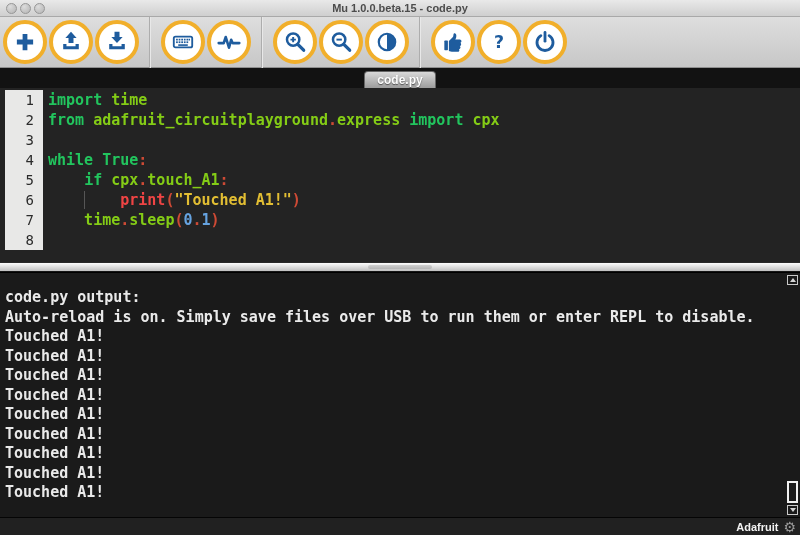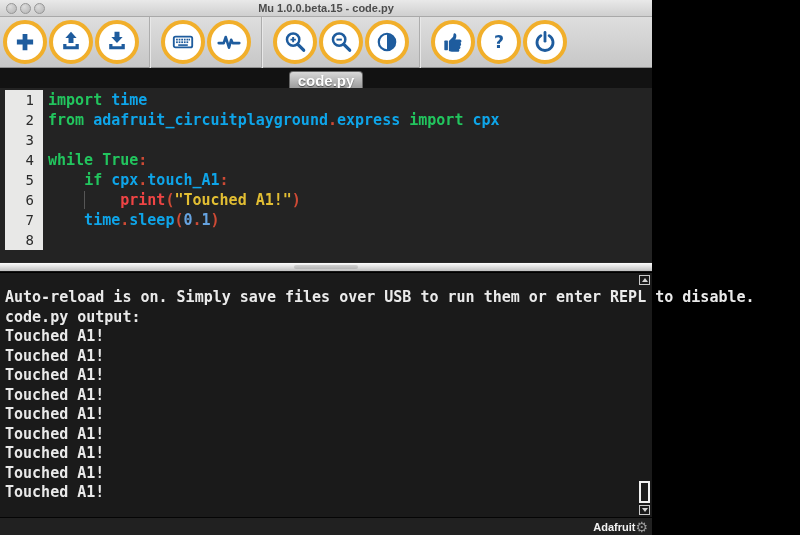--- a/index.html
+++ b/index.html
@@ -1,18 +1,18 @@
 <!DOCTYPE html>
 <html><head>
 <meta charset="utf-8">
 <style>
   * { margin:0; padding:0; box-sizing:border-box; }
   html,body { width:800px; height:535px; overflow:hidden; background:#000;
               font-family:"Liberation Sans", sans-serif; }
-  .window { width:652px; height:535px; display:flex; flex-direction:column; background:#1a1a1a; }
+  .window { width:800px; height:535px; display:flex; flex-direction:column; background:#1a1a1a; }
 
   
   .titlebar { height:17px; flex:0 0 17px; background:linear-gradient(#e9e9e9,#cfcfcf);
               border-bottom:1px solid #a9a9a9; position:relative; display:flex; align-items:center; }
   .traffic { position:absolute; left:6px; top:3px; display:flex; gap:3px; }
   .tl { width:11px; height:11px; border-radius:50%; border:1px solid #979797;
         background:radial-gradient(circle at 35% 30%, #dcdcdc, #b3b3b3); }
   .title { width:100%; text-align:center; font-size:11px; font-weight:bold; color:#4c4c4c; }
 
   
@@ -23,35 +23,35 @@
           margin:0 10px; }
   .tbtn { width:44px; height:44px; border-radius:50%; background:#fff; border:4px solid #F1AF2B;
           display:flex; align-items:center; justify-content:center; cursor:pointer; padding:0; }
   .tbtn svg { display:block; }
 
   
   .tabbar { height:20px; flex:0 0 20px; background:#121212; display:flex; justify-content:center;
             align-items:flex-end; }
   .tab { height:17px; min-width:72px; padding:0 8px; border:1px solid #666; border-bottom:none;
          border-radius:4px 4px 0 0; background:linear-gradient(#d8d8d8,#9c9c9c);
-         font-size:15px; font-weight:bold; color:#fdfdfd; text-shadow:0 1px 1px rgba(0,0,0,.55);
+         font-size:12px; font-weight:bold; color:#fdfdfd; text-shadow:0 1px 1px rgba(0,0,0,.55);
          display:flex; align-items:center; justify-content:center; cursor:pointer; }
 
   
   .editor { height:174px; flex:0 0 174px; background:#232323; display:flex; padding:2px 0 0 5px;
             overflow:hidden; }
   .gutter { width:38px; flex:0 0 38px; }
   .gutter .gcell { height:20px; background:#E8E8E7; color:#2b2b2b; text-align:right;
                    padding-right:9px; font:14px "DejaVu Sans Mono", monospace; line-height:20px; }
   .code { margin-left:5px; font:bold 15px "DejaVu Sans Mono", monospace; color:#d9d9d9;
           white-space:pre; }
   .code-line { height:20px; line-height:20px; position:relative; }
   .indent-guide { position:absolute; left:4ch; top:1px; bottom:1px; border-left:1px solid #565656; }
   .tok-kw { color:#22c55e; }
-  .tok-pl { color:#0ea5e9; }
+  .tok-pl { color:#84cc16; }
   .tok-pu { color:#CE4A35; }
   .tok-fn { color:#ef4444; }
   .tok-st { color:#E2BE33; }
   .tok-nu { color:#66A3E0; }
 
   
   .splitter { height:10px; flex:0 0 10px; background:linear-gradient(#fdfdfd,#bfbfbf);
               border-top:1px solid #2a2a2a; border-bottom:1px solid #151515;
               display:flex; align-items:center; justify-content:center; cursor:row-resize; }
   .splitter .grip { width:64px; height:4px; background:rgba(0,0,0,.12); border-radius:2px; }
@@ -67,21 +67,21 @@
   .scroll-box.down { bottom:2px; }
   .chev-up { width:0; height:0; border-left:3px solid transparent; border-right:3px solid transparent;
              border-bottom:4px solid #d5d5d5; }
   .chev-down { width:0; height:0; border-left:3px solid transparent; border-right:3px solid transparent;
                border-top:4px solid #d5d5d5; }
   .scroll-thumb { position:absolute; right:2px; bottom:14px; width:11px; height:22px;
                   border:2px solid #f0f0f0; background:transparent; cursor:grab; }
 
   
   .statusbar { height:18px; flex:0 0 18px; background:#212121; border-top:1px solid #050505;
-               display:flex; align-items:center; justify-content:flex-end; gap:0;
+               display:flex; align-items:center; justify-content:flex-end; gap:5px;
                padding-right:4px;padding-left:6px; }
   .mode { font-size:11px; font-weight:bold; color:#f2f2f2; }
   .gear { font-size:14px; color:#9a9a9a; line-height:14px; cursor:pointer;
           font-family:"DejaVu Sans", sans-serif; }
 </style>
 </head>
 <body>
 
 <div class="window">
 
@@ -226,21 +226,21 @@
         <div class="gcell">8</div>
       </div>
     <div class="code" id="code"><div class="code-line"><span class="tok-kw">import</span><span class="tok-pl"> time</span></div><div class="code-line"><span class="tok-kw">from</span><span class="tok-pl"> adafruit_circuitplayground</span><span class="tok-pu">.</span><span class="tok-pl">express</span><span class="tok-pl"> </span><span class="tok-kw">import</span><span class="tok-pl"> cpx</span></div><div class="code-line"></div><div class="code-line"><span class="tok-kw">while </span><span class="tok-kw">True</span><span class="tok-pu">:</span></div><div class="code-line"><span class="tok-pl">    </span><span class="tok-kw">if</span><span class="tok-pl"> cpx</span><span class="tok-pu">.</span><span class="tok-pl">touch_A1</span><span class="tok-pu">:</span></div><div class="code-line"><span class="indent-guide"></span><span class="tok-pl">        </span><span class="tok-fn">print</span><span class="tok-pu">(</span><span class="tok-st">"Touched A1!"</span><span class="tok-pu">)</span></div><div class="code-line"><span class="tok-pl">    time</span><span class="tok-pu">.</span><span class="tok-pl">sleep</span><span class="tok-pu">(</span><span class="tok-nu">0</span><span class="tok-pu">.</span><span class="tok-nu">1</span><span class="tok-pu">)</span></div><div class="code-line"></div></div>
   </div>
 
   <div class="splitter">
     <div class="grip"></div>
   </div>
 
   <div class="output">
-    <div class="out-lines" id="out-lines"><div>Auto-reload is on. Simply save files over USB to run them or enter REPL to disable.</div><div>code.py output:</div><div>Touched A1!</div><div>Touched A1!</div><div>Touched A1!</div><div>Touched A1!</div><div>Touched A1!</div><div>Touched A1!</div><div>Touched A1!</div><div>Touched A1!</div><div>Touched A1!</div></div>
+    <div class="out-lines" id="out-lines"><div>code.py output:</div><div>Auto-reload is on. Simply save files over USB to run them or enter REPL to disable.</div><div>Touched A1!</div><div>Touched A1!</div><div>Touched A1!</div><div>Touched A1!</div><div>Touched A1!</div><div>Touched A1!</div><div>Touched A1!</div><div>Touched A1!</div><div>Touched A1!</div></div>
     <div class="scroll-box up">
       <span class="chev-up"></span>
     </div>
     <div class="scroll-thumb"></div>
     <div class="scroll-box down">
       <span class="chev-down"></span>
     </div>
   </div>
 
   <div class="statusbar">

